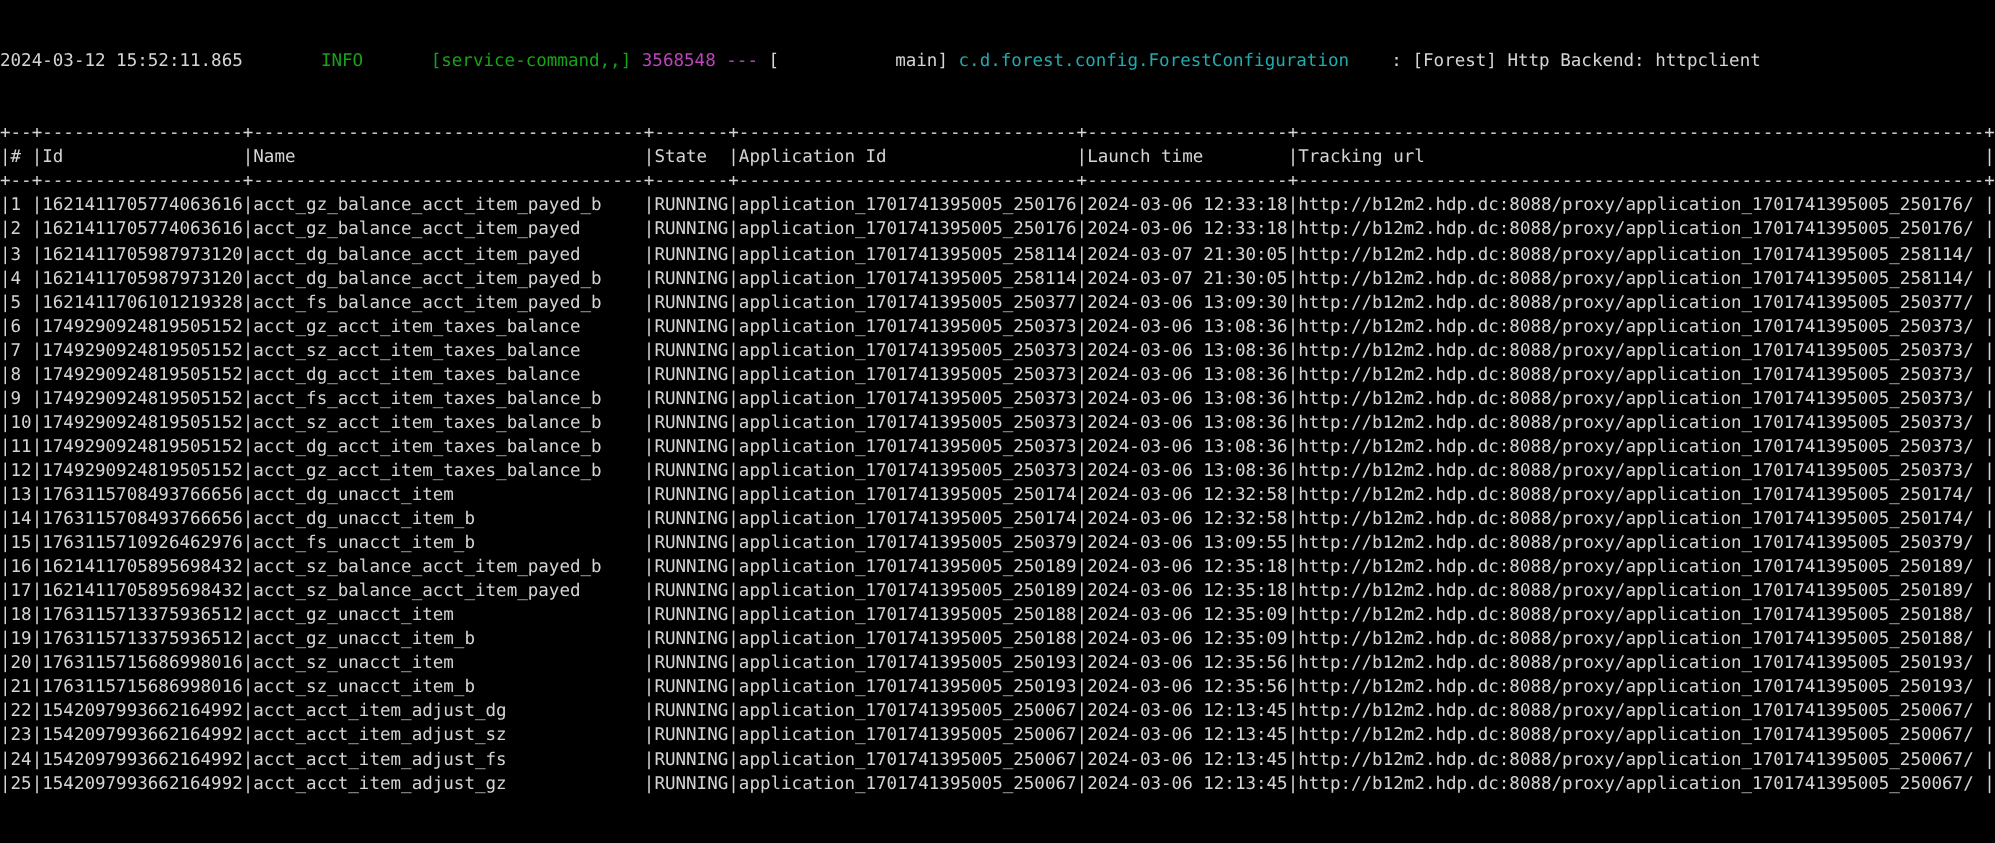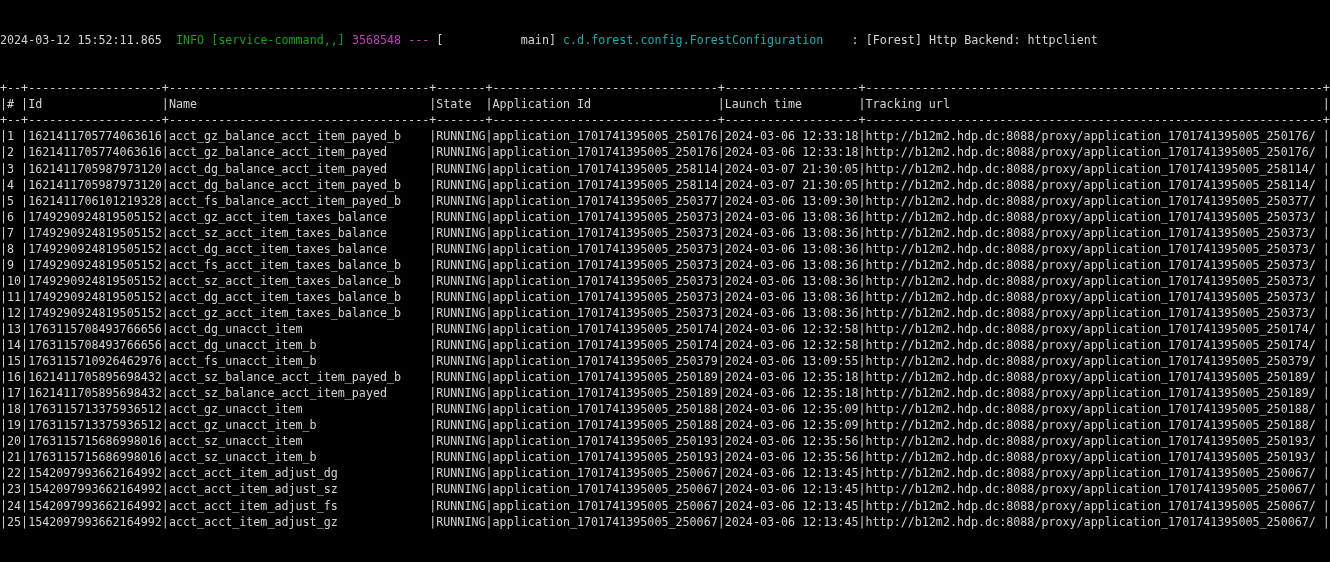--- a/index.html
+++ b/index.html
@@ -17,21 +17,21 @@
     height: 562px;
     background: var(--bg, #000000);
     color: var(--fg, #d4d4d4);
     font-family: "DejaVu Sans Mono", "Liberation Mono", monospace;
     font-size: 11.69px;
     line-height: 16.057px;
     white-space: pre;
     letter-spacing: 0;
   }
   .line { height: 16.057px; }
-  .c-green   { color: var(--green,   #16a416); }
+  .c-green   { color: var(--green,   #16a416); margin-left: 38px; }
   .c-magenta { color: var(--magenta, #bb44bb); }
   .c-cyan    { color: var(--cyan,    #22aaad); }
 </style>
 </head>
 <body>
 
 <div class="terminal">
   <div class="line"><span>2024-03-12 15:52:11.865</span><span>  </span><span class="c-green">INFO</span><span> </span><span class="c-green">[service-command,,]</span><span> </span><span class="c-magenta">3568548</span><span> </span><span class="c-magenta">---</span><span> </span><span>[           main]</span><span> </span><span class="c-cyan">c.d.forest.config.ForestConfiguration</span><span>    </span><span>:</span><span> </span><span>[Forest] Http Backend: httpclient</span></div>
   <div id="table-lines"><div class="line">+--+-------------------+-------------------------------------+-------+--------------------------------+-------------------+-----------------------------------------------------------------+</div><div class="line">|# |Id                 |Name                                 |State  |Application Id                  |Launch time        |Tracking url                                                     |</div><div class="line">+--+-------------------+-------------------------------------+-------+--------------------------------+-------------------+-----------------------------------------------------------------+</div><div class="line">|1 |1621411705774063616|acct_gz_balance_acct_item_payed_b    |RUNNING|application_1701741395005_250176|2024-03-06 12:33:18|http://b12m2.hdp.dc:8088/proxy/application_1701741395005_250176/ |</div><div class="line">|2 |1621411705774063616|acct_gz_balance_acct_item_payed      |RUNNING|application_1701741395005_250176|2024-03-06 12:33:18|http://b12m2.hdp.dc:8088/proxy/application_1701741395005_250176/ |</div><div class="line">|3 |1621411705987973120|acct_dg_balance_acct_item_payed      |RUNNING|application_1701741395005_258114|2024-03-07 21:30:05|http://b12m2.hdp.dc:8088/proxy/application_1701741395005_258114/ |</div><div class="line">|4 |1621411705987973120|acct_dg_balance_acct_item_payed_b    |RUNNING|application_1701741395005_258114|2024-03-07 21:30:05|http://b12m2.hdp.dc:8088/proxy/application_1701741395005_258114/ |</div><div class="line">|5 |1621411706101219328|acct_fs_balance_acct_item_payed_b    |RUNNING|application_1701741395005_250377|2024-03-06 13:09:30|http://b12m2.hdp.dc:8088/proxy/application_1701741395005_250377/ |</div><div class="line">|6 |1749290924819505152|acct_gz_acct_item_taxes_balance      |RUNNING|application_1701741395005_250373|2024-03-06 13:08:36|http://b12m2.hdp.dc:8088/proxy/application_1701741395005_250373/ |</div><div class="line">|7 |1749290924819505152|acct_sz_acct_item_taxes_balance      |RUNNING|application_1701741395005_250373|2024-03-06 13:08:36|http://b12m2.hdp.dc:8088/proxy/application_1701741395005_250373/ |</div><div class="line">|8 |1749290924819505152|acct_dg_acct_item_taxes_balance      |RUNNING|application_1701741395005_250373|2024-03-06 13:08:36|http://b12m2.hdp.dc:8088/proxy/application_1701741395005_250373/ |</div><div class="line">|9 |1749290924819505152|acct_fs_acct_item_taxes_balance_b    |RUNNING|application_1701741395005_250373|2024-03-06 13:08:36|http://b12m2.hdp.dc:8088/proxy/application_1701741395005_250373/ |</div><div class="line">|10|1749290924819505152|acct_sz_acct_item_taxes_balance_b    |RUNNING|application_1701741395005_250373|2024-03-06 13:08:36|http://b12m2.hdp.dc:8088/proxy/application_1701741395005_250373/ |</div><div class="line">|11|1749290924819505152|acct_dg_acct_item_taxes_balance_b    |RUNNING|application_1701741395005_250373|2024-03-06 13:08:36|http://b12m2.hdp.dc:8088/proxy/application_1701741395005_250373/ |</div><div class="line">|12|1749290924819505152|acct_gz_acct_item_taxes_balance_b    |RUNNING|application_1701741395005_250373|2024-03-06 13:08:36|http://b12m2.hdp.dc:8088/proxy/application_1701741395005_250373/ |</div><div class="line">|13|1763115708493766656|acct_dg_unacct_item                  |RUNNING|application_1701741395005_250174|2024-03-06 12:32:58|http://b12m2.hdp.dc:8088/proxy/application_1701741395005_250174/ |</div><div class="line">|14|1763115708493766656|acct_dg_unacct_item_b                |RUNNING|application_1701741395005_250174|2024-03-06 12:32:58|http://b12m2.hdp.dc:8088/proxy/application_1701741395005_250174/ |</div><div class="line">|15|1763115710926462976|acct_fs_unacct_item_b                |RUNNING|application_1701741395005_250379|2024-03-06 13:09:55|http://b12m2.hdp.dc:8088/proxy/application_1701741395005_250379/ |</div><div class="line">|16|1621411705895698432|acct_sz_balance_acct_item_payed_b    |RUNNING|application_1701741395005_250189|2024-03-06 12:35:18|http://b12m2.hdp.dc:8088/proxy/application_1701741395005_250189/ |</div><div class="line">|17|1621411705895698432|acct_sz_balance_acct_item_payed      |RUNNING|application_1701741395005_250189|2024-03-06 12:35:18|http://b12m2.hdp.dc:8088/proxy/application_1701741395005_250189/ |</div><div class="line">|18|1763115713375936512|acct_gz_unacct_item                  |RUNNING|application_1701741395005_250188|2024-03-06 12:35:09|http://b12m2.hdp.dc:8088/proxy/application_1701741395005_250188/ |</div><div class="line">|19|1763115713375936512|acct_gz_unacct_item_b                |RUNNING|application_1701741395005_250188|2024-03-06 12:35:09|http://b12m2.hdp.dc:8088/proxy/application_1701741395005_250188/ |</div><div class="line">|20|1763115715686998016|acct_sz_unacct_item                  |RUNNING|application_1701741395005_250193|2024-03-06 12:35:56|http://b12m2.hdp.dc:8088/proxy/application_1701741395005_250193/ |</div><div class="line">|21|1763115715686998016|acct_sz_unacct_item_b                |RUNNING|application_1701741395005_250193|2024-03-06 12:35:56|http://b12m2.hdp.dc:8088/proxy/application_1701741395005_250193/ |</div><div class="line">|22|1542097993662164992|acct_acct_item_adjust_dg             |RUNNING|application_1701741395005_250067|2024-03-06 12:13:45|http://b12m2.hdp.dc:8088/proxy/application_1701741395005_250067/ |</div><div class="line">|23|1542097993662164992|acct_acct_item_adjust_sz             |RUNNING|application_1701741395005_250067|2024-03-06 12:13:45|http://b12m2.hdp.dc:8088/proxy/application_1701741395005_250067/ |</div><div class="line">|24|1542097993662164992|acct_acct_item_adjust_fs             |RUNNING|application_1701741395005_250067|2024-03-06 12:13:45|http://b12m2.hdp.dc:8088/proxy/application_1701741395005_250067/ |</div><div class="line">|25|1542097993662164992|acct_acct_item_adjust_gz             |RUNNING|application_1701741395005_250067|2024-03-06 12:13:45|http://b12m2.hdp.dc:8088/proxy/application_1701741395005_250067/ |</div></div>
 </div>

